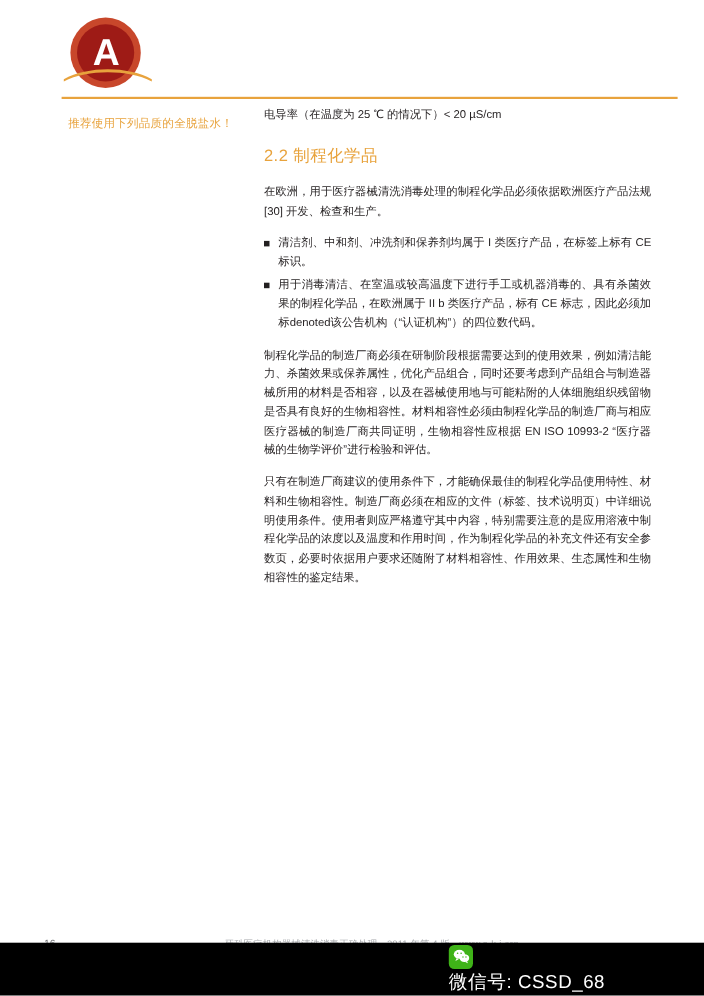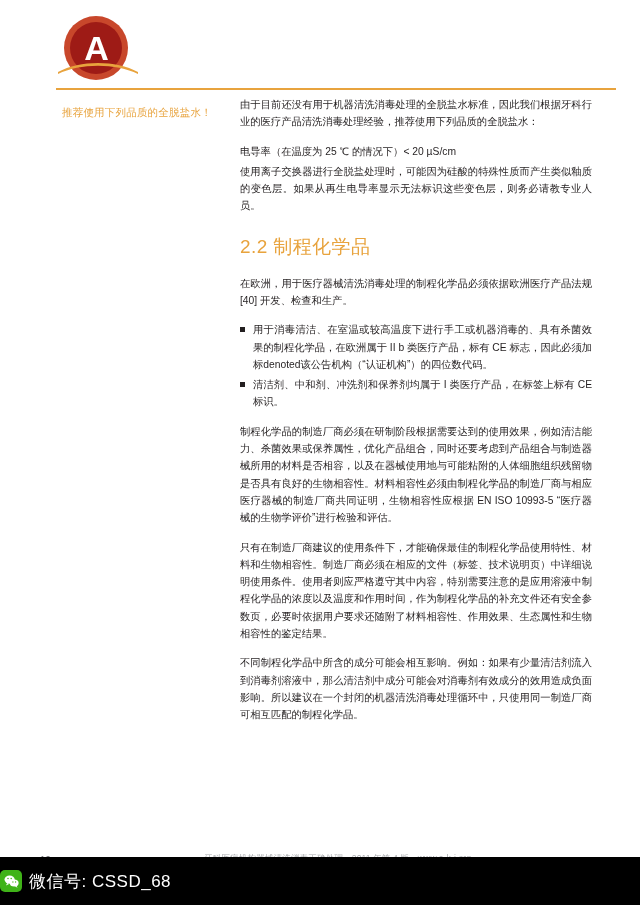--- a/index.html
+++ b/index.html
@@ -98,21 +98,21 @@
     color: #231F20;
     font-size: 10.3px;
     line-height: 1.68;
     text-align: justify;
   }
   .content p { margin: 0 0 12px 0; }
   .content p.tight { margin-bottom: 3px; }
 
   .section-heading {
     color: #E8A33D;
-    font-size: 19px;
+    font-size: 15px;
     font-weight: normal;
     margin: 16px 0 12px 0;
     letter-spacing: 0.4px;
   }
 
   ul.bullets {
     list-style: none;
     margin: 0 0 12px 0;
     padding: 0;
   }
@@ -155,21 +155,23 @@
     left: 0;
     bottom: 0;
     width: 640px;
     height: 48px;
     background: #000000;
     display: flex;
     align-items: center;
   }
   .wechat-wrap {
     display: flex;
-    align-items: center;
+    align-items: flex-start;
+    margin-left: 408px;
+    flex-direction: column;
   }
   .wechat-badge {
     width: 22px;
     height: 22px;
     border-radius: 5px;
     background: #3FB318;
     display: flex;
     align-items: center;
     justify-content: center;
     margin-right: 7px;
@@ -192,44 +194,41 @@
   </svg>
 </div>
 
 <div class="top-rule"></div>
 <div class="left-rule"></div>
 
 <div class="left-caption">推荐使用下列品质的全脱盐水！</div>
 
 <div class="content">
 
-  <p>由于目前还没有用于机器清洗消毒处理的全脱盐水标准，因此我们根据牙科行业的医疗产品清洗消毒处理经验，推荐使用下列品质的全脱盐水：</p>
 
   <p class="tight">电导率（在温度为 25 ℃ 的情况下）&lt; 20 µS/cm</p>
 
-  <p>使用离子交换器进行全脱盐处理时，可能因为硅酸的特殊性质而产生类似釉质的变色层。如果从再生电导率显示无法标识这些变色层，则务必请教专业人员。</p>
 
   <h2 class="section-heading">2.2 制程化学品</h2>
 
-  <p>在欧洲，用于医疗器械清洗消毒处理的制程化学品必须依据欧洲医疗产品法规 [40] 开发、检查和生产。</p>
+  <p>在欧洲，用于医疗器械清洗消毒处理的制程化学品必须依据欧洲医疗产品法规 [30] 开发、检查和生产。</p>
 
   <ul class="bullets">
+    <li>
+      <span class="sq"></span>
+      <span>清洁剂、中和剂、冲洗剂和保养剂均属于 I 类医疗产品，在标签上标有 CE 标识。</span>
+    </li>
     <li>
       <span class="sq"></span>
       <span>用于消毒清洁、在室温或较高温度下进行手工或机器消毒的、具有杀菌效果的制程化学品，在欧洲属于 II b 类医疗产品，标有 CE 标志，因此必须加标denoted该公告机构（“认证机构”）的四位数代码。</span>
     </li>
-    <li>
-      <span class="sq"></span>
-      <span>清洁剂、中和剂、冲洗剂和保养剂均属于 I 类医疗产品，在标签上标有 CE 标识。</span>
-    </li>
   </ul>
 
-  <p>制程化学品的制造厂商必须在研制阶段根据需要达到的使用效果，例如清洁能力、杀菌效果或保养属性，优化产品组合，同时还要考虑到产品组合与制造器械所用的材料是否相容，以及在器械使用地与可能粘附的人体细胞组织残留物是否具有良好的生物相容性。材料相容性必须由制程化学品的制造厂商与相应医疗器械的制造厂商共同证明，生物相容性应根据 EN ISO 10993-5 “医疗器械的生物学评价”进行检验和评估。</p>
+  <p>制程化学品的制造厂商必须在研制阶段根据需要达到的使用效果，例如清洁能力、杀菌效果或保养属性，优化产品组合，同时还要考虑到产品组合与制造器械所用的材料是否相容，以及在器械使用地与可能粘附的人体细胞组织残留物是否具有良好的生物相容性。材料相容性必须由制程化学品的制造厂商与相应医疗器械的制造厂商共同证明，生物相容性应根据 EN ISO 10993-2 “医疗器械的生物学评价”进行检验和评估。</p>
   <p>只有在制造厂商建议的使用条件下，才能确保最佳的制程化学品使用特性、材料和生物相容性。制造厂商必须在相应的文件（标签、技术说明页）中详细说明使用条件。使用者则应严格遵守其中内容，特别需要注意的是应用溶液中制程化学品的浓度以及温度和作用时间，作为制程化学品的补充文件还有安全参数页，必要时依据用户要求还随附了材料相容性、作用效果、生态属性和生物相容性的鉴定结果。</p>
-  <p>不同制程化学品中所含的成分可能会相互影响。例如：如果有少量清洁剂流入到消毒剂溶液中，那么清洁剂中成分可能会对消毒剂有效成分的效用造成负面影响。所以建议在一个封闭的机器清洗消毒处理循环中，只使用同一制造厂商可相互匹配的制程化学品。</p>
 
 </div>
 
 <div class="page-number">16</div>
 <div class="footer-line">牙科医疗机构器械清洗消毒正确处理，2011 年第 4 版，www.a-k-i.org</div>
 
 <div class="bottom-bar">
   <div class="wechat-wrap">
     <div class="wechat-badge">
       <svg width="15" height="13" viewBox="0 0 15 13" aria-hidden="true">

